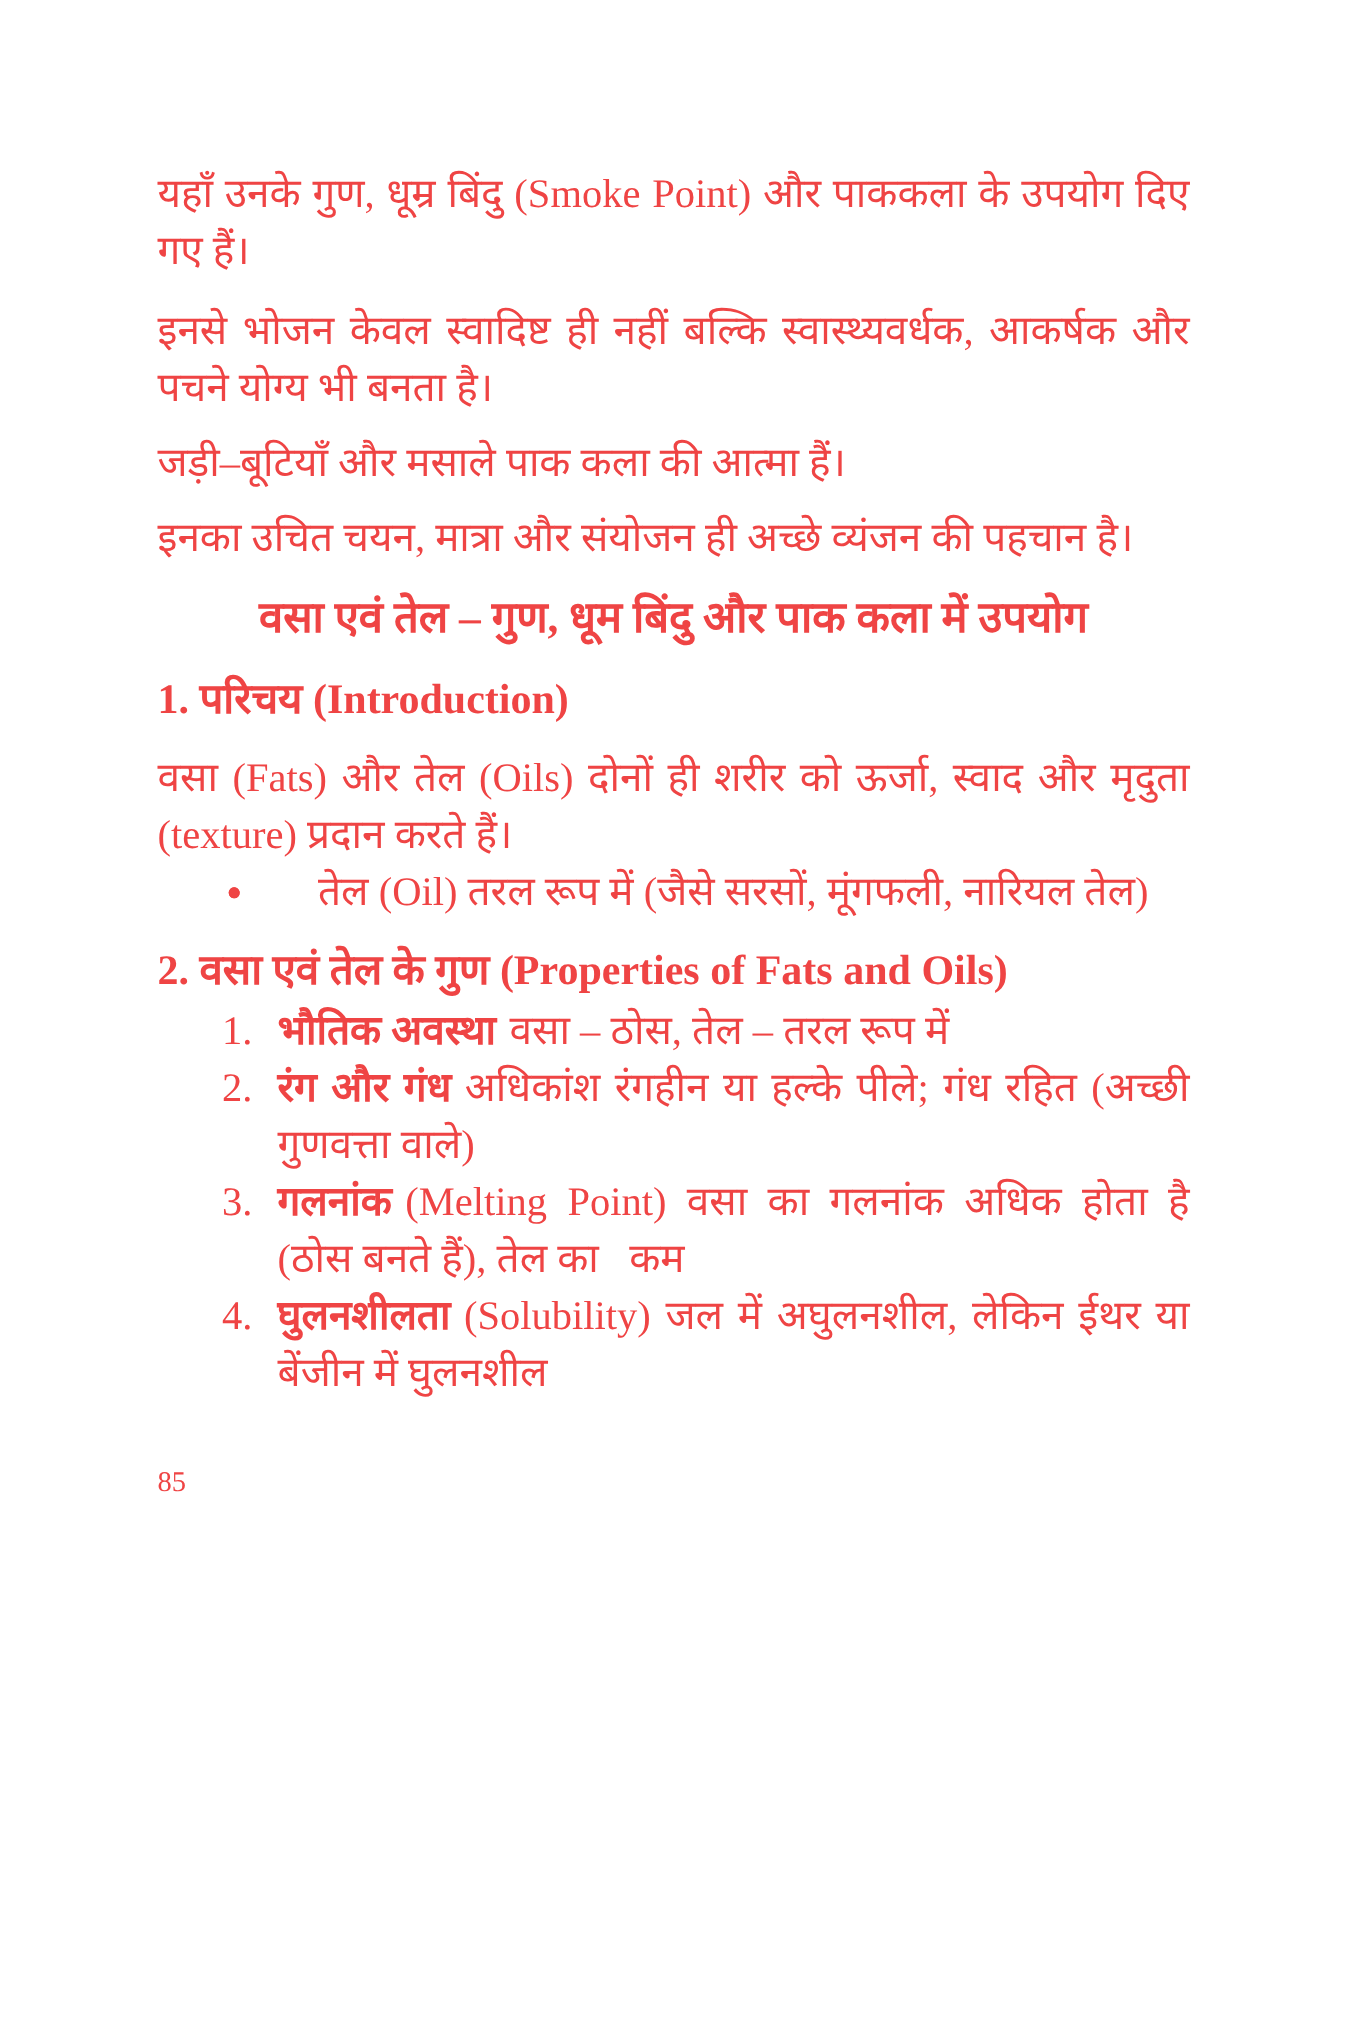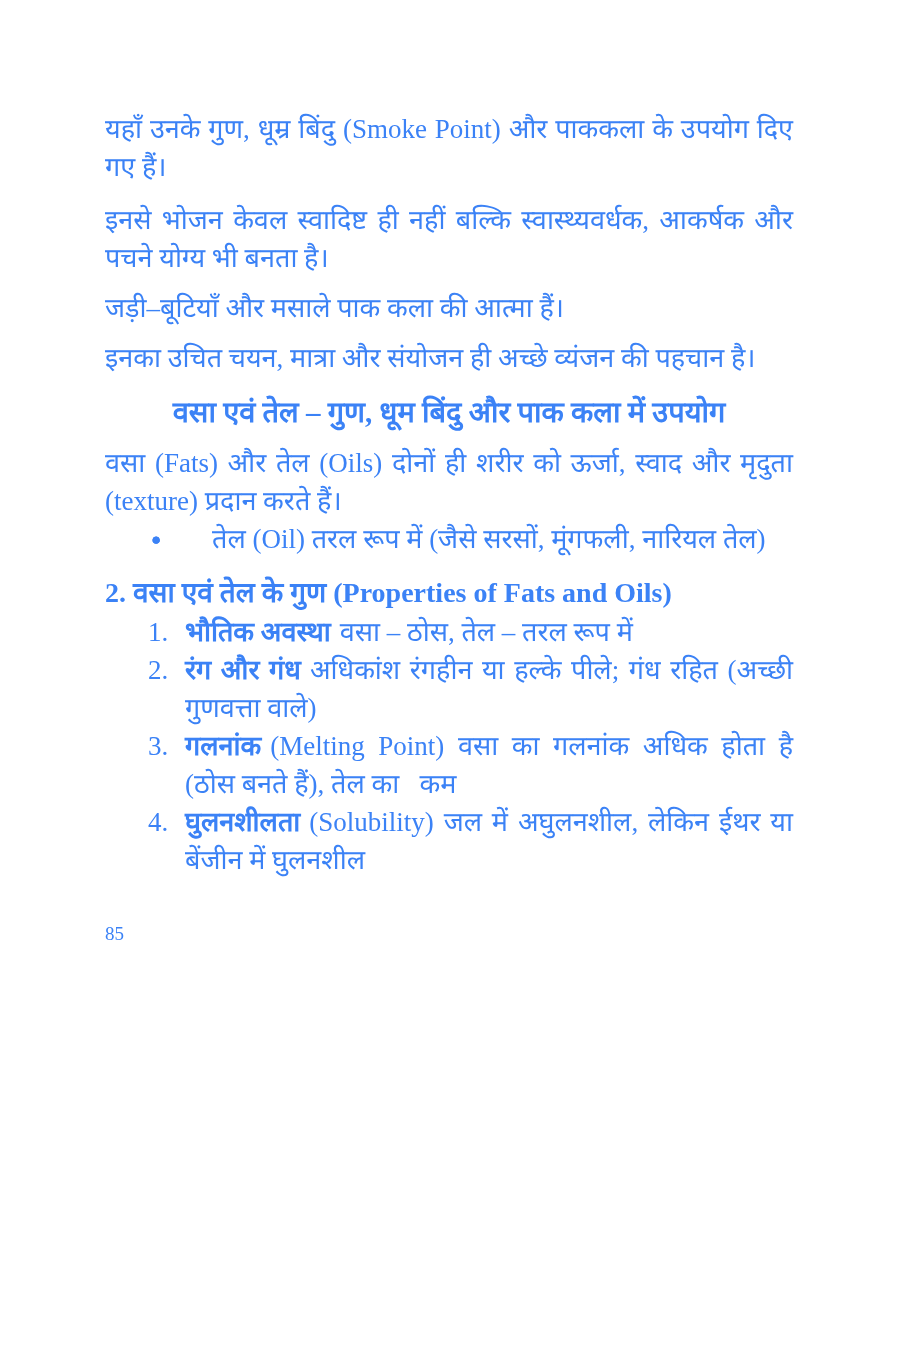--- a/index.html
+++ b/index.html
@@ -1,21 +1,21 @@
 <!DOCTYPE html>
 <html lang="hi"><head>
 <meta charset="utf-8">
 <style>
   html, body { margin: 0; padding: 0; background: #ffffff; }
   .page {
     position: relative;
     width: 900px;
     height: 1350px;
     background: #ffffff;
-    color: #3b82f6;
+    color: #ef4444;
     font-family: "Liberation Serif", "DejaVu Serif", serif;
     overflow: hidden;
   }
   .content {
     margin-left: 105px;
     width: 688px;
     font-size: 27px;
     line-height: 38px;
   }
   .para { margin: 0; text-align: justify; }
@@ -88,20 +88,21 @@
 
 
     <p class="para mt-md">इनसे भोजन केवल स्वादिष्ट ही नहीं बल्कि स्वास्थ्यवर्धक, आकर्षक और पचने योग्य भी बनता है।</p>
 
     <p class="para mt-sm">जड़ी–बूटियाँ और मसाले पाक कला की आत्मा हैं।</p>
 
     <p class="para mt-sm">इनका उचित चयन, मात्रा और संयोजन ही अच्छे व्यंजन की पहचान है।</p>
 
     <h1 class="heading-center mt-md">वसा एवं तेल – गुण, धूम बिंदु और पाक कला में उपयोग</h1>
 
+    <h2 class="heading mt-md">1. परिचय (Introduction)</h2>
 
     <p class="para mt-sm">वसा (Fats) और तेल (Oils) दोनों ही शरीर को ऊर्जा, स्वाद और मृदुता (texture) प्रदान करते हैं।</p>
 
 
     <div class="bullet-row mt-lg">
       <span class="bullet-dot">●</span>
     </div>
 
     <div class="bullet-row mt-xl">
       <span class="bullet-dot">●</span>

